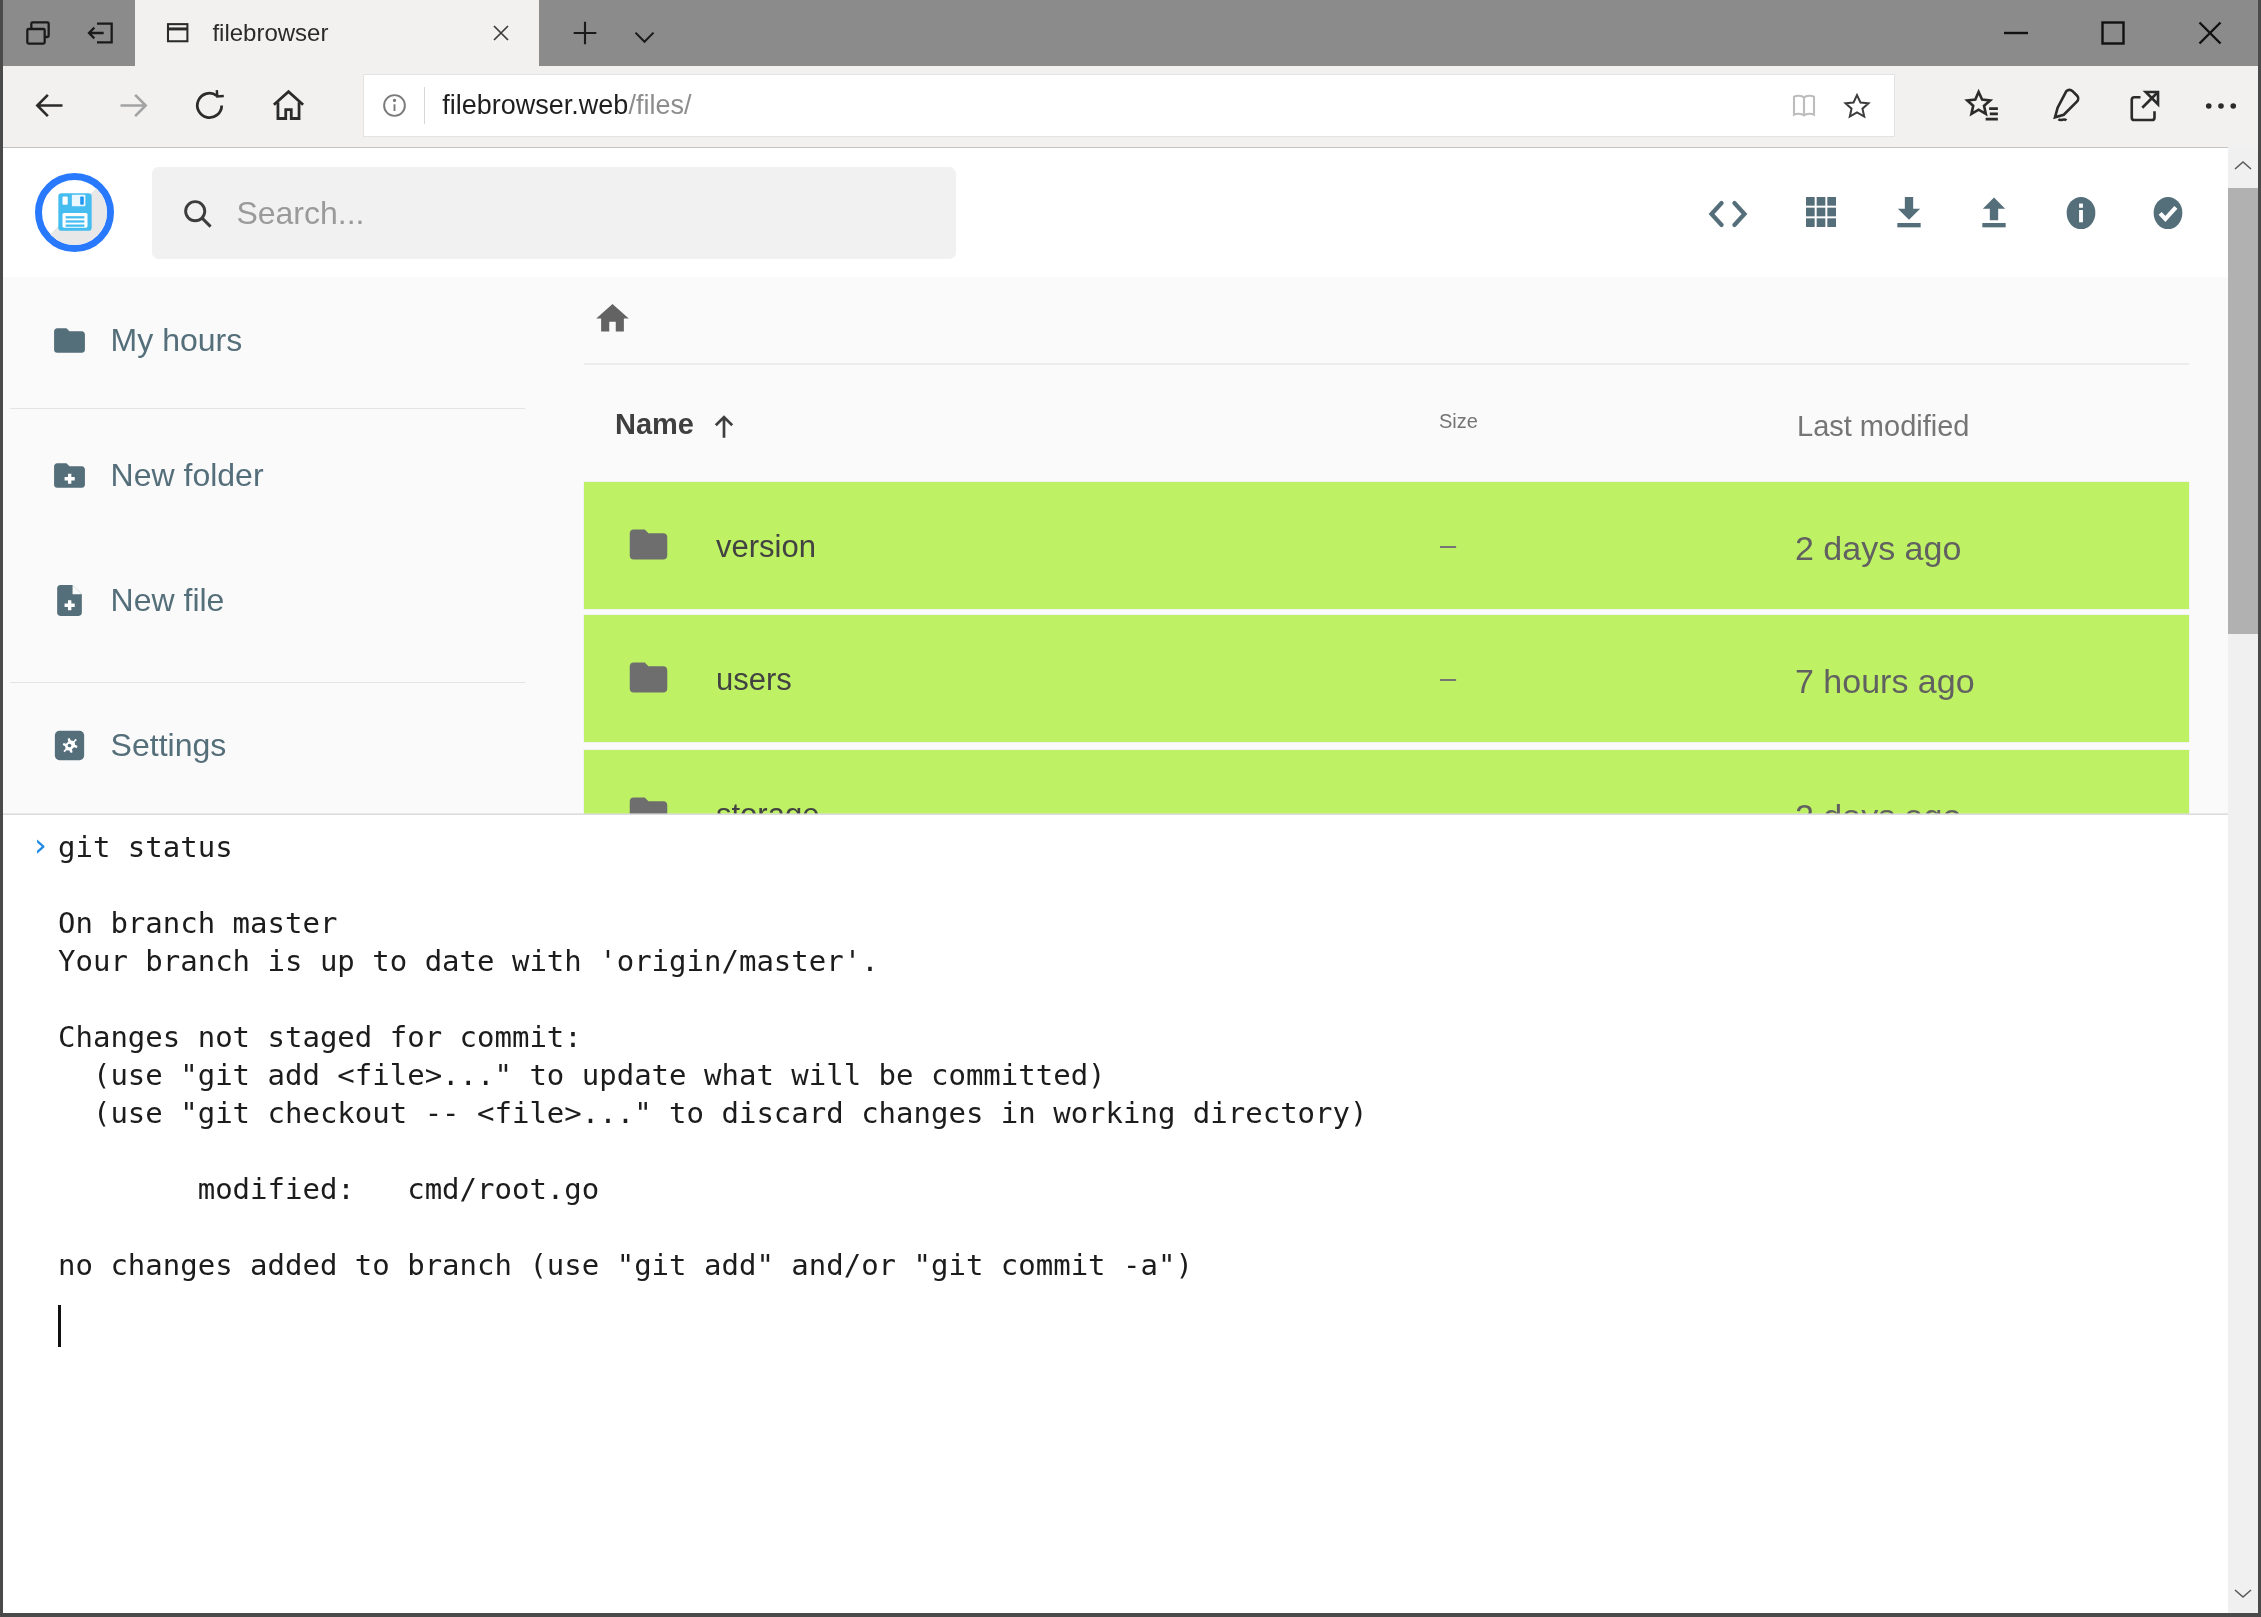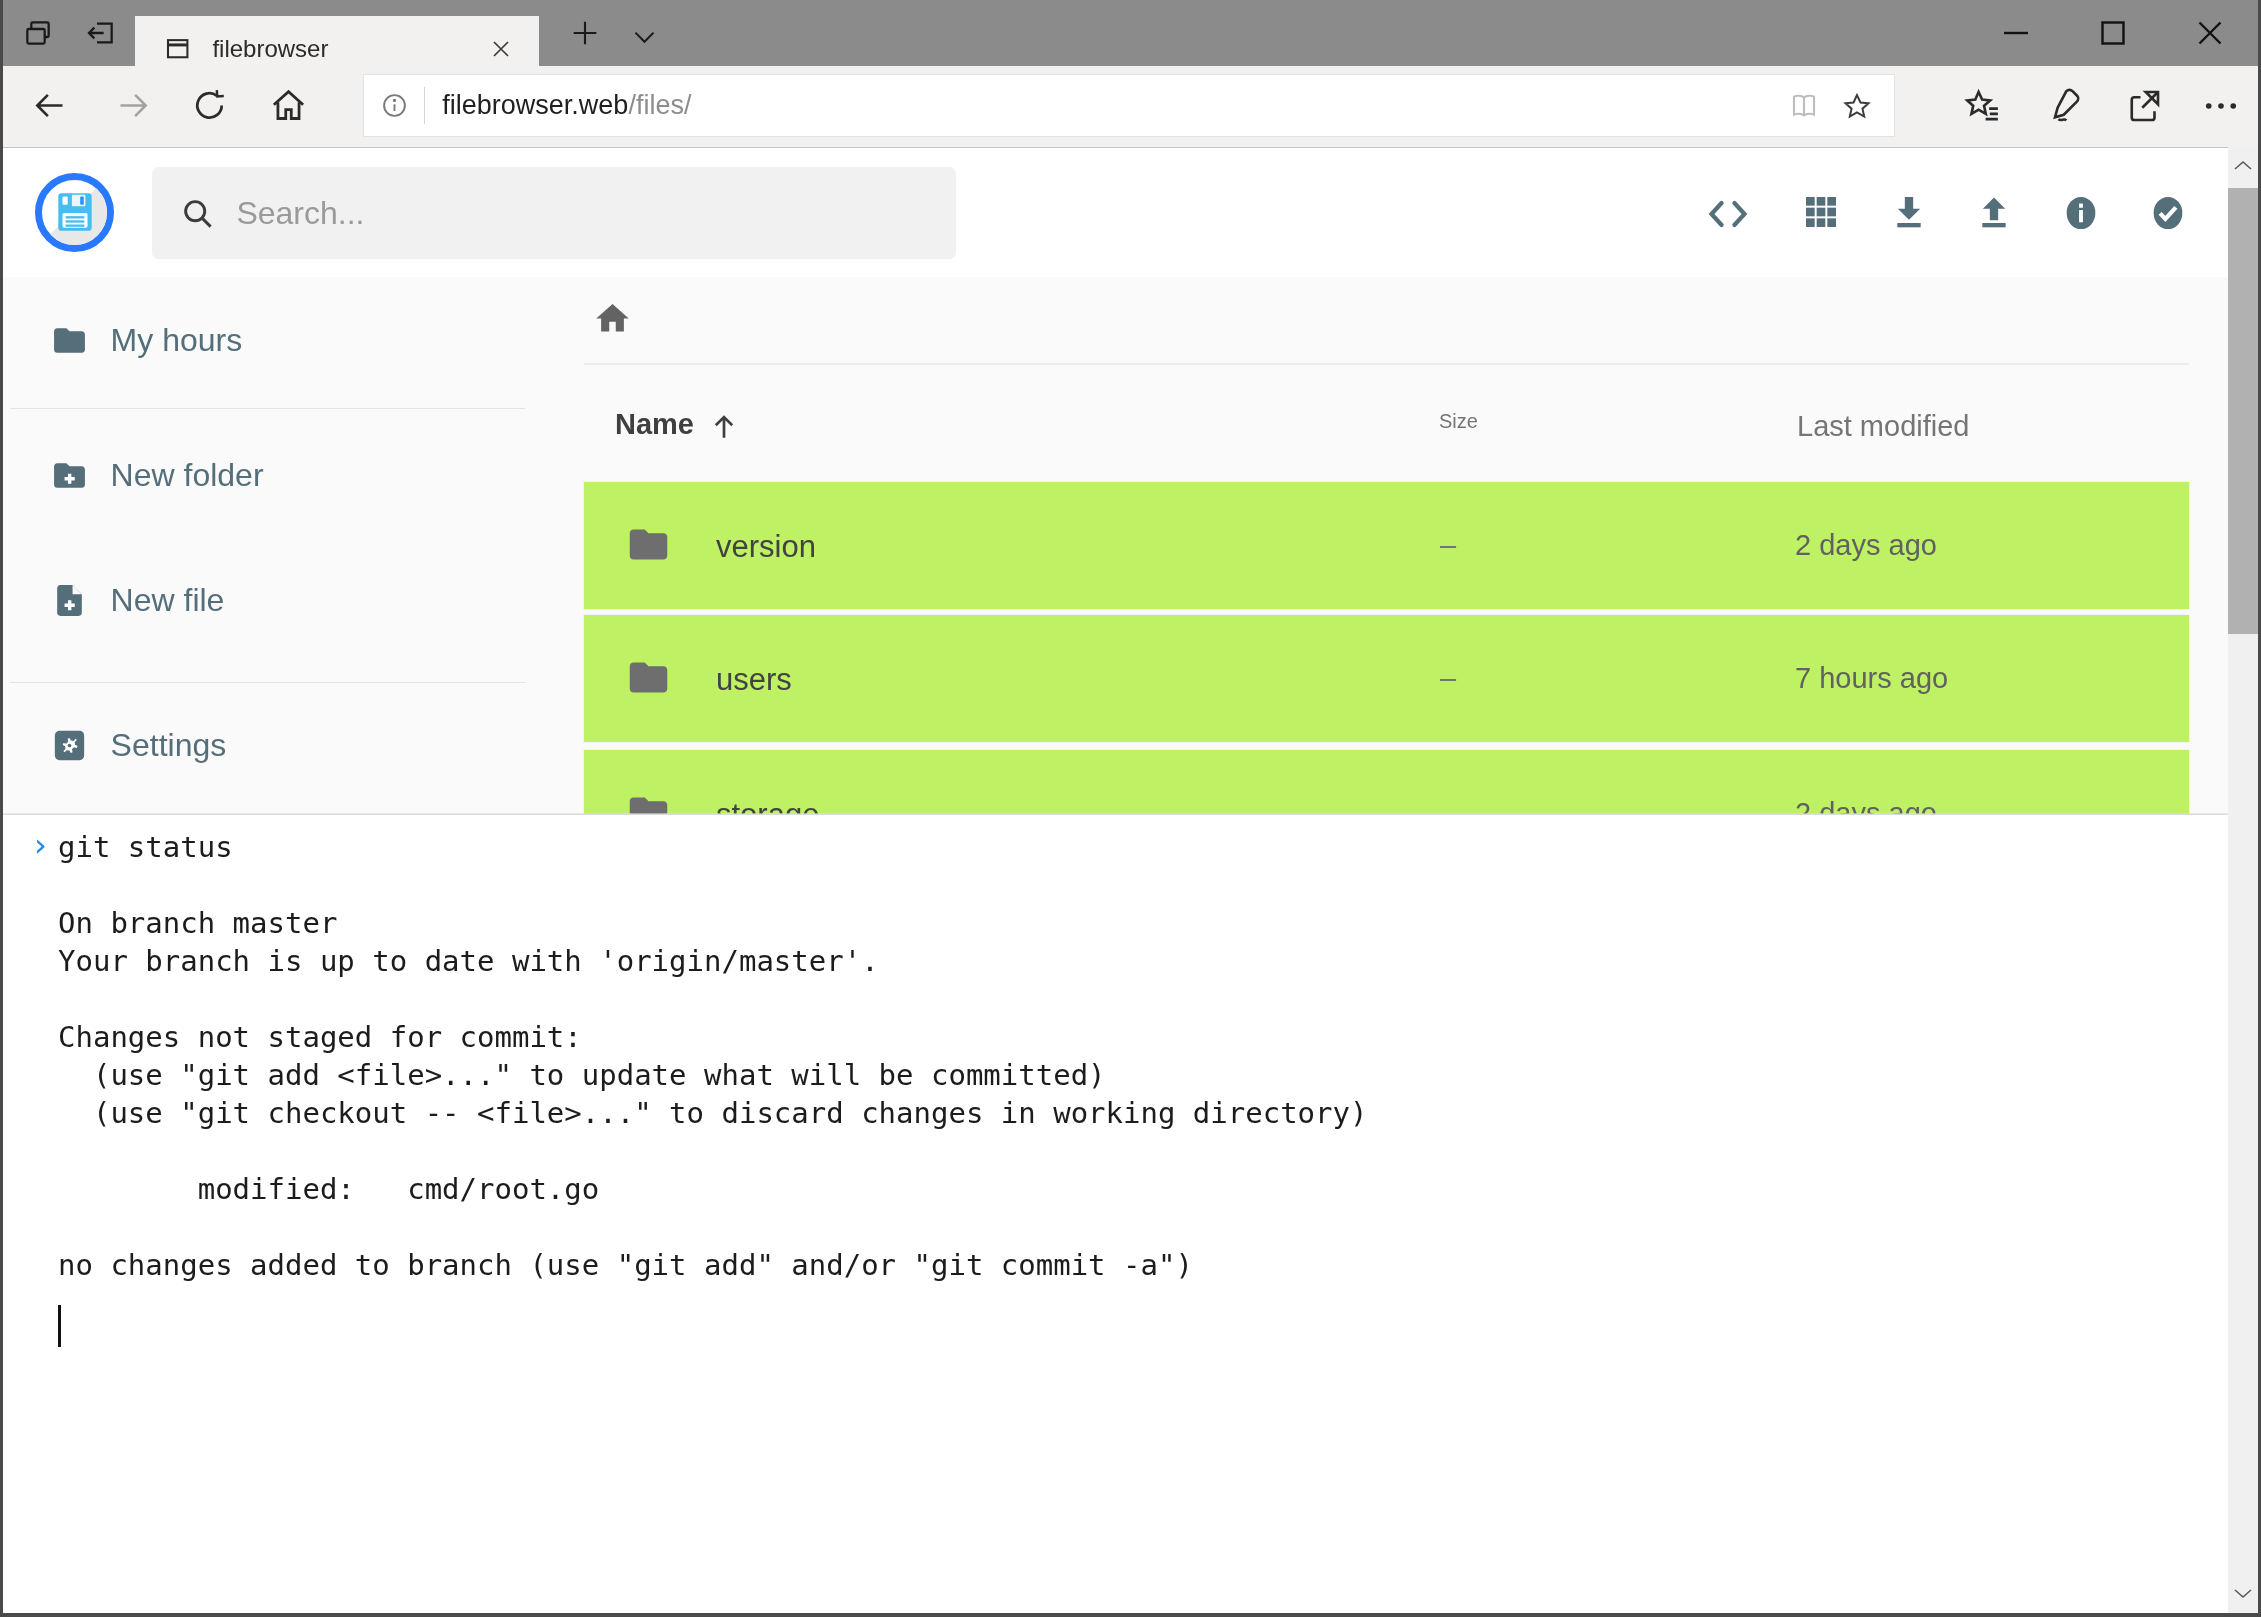--- a/index.html
+++ b/index.html
@@ -6,21 +6,21 @@
   *{box-sizing:border-box;}
   .window{
     position:relative;width:2261px;height:1617px;overflow:hidden;
     background:#fafafa;
     border-left:3.2px solid #4a4a4a;border-right:3.2px solid #4a4a4a;border-bottom:4.8px solid #4a4a4a;
     font-family:"Liberation Sans",sans-serif;
   }
   
   .titlebar{position:absolute;left:0;top:0;right:0;height:66px;background:#8b8b8b;}
   .tabbar-icon{position:absolute;top:17px;width:32px;height:32px;cursor:pointer;}
-  .tab{position:absolute;left:132px;top:0;width:404px;height:66px;background:#f2f1f0;display:flex;align-items:center;margin-top:16px;}
+  .tab{position:absolute;left:132px;top:0;width:404px;height:66px;background:#f2f1f0;display:flex;align-items:center;}
   .tab-favicon{margin-left:29px;width:27.4px;height:27.4px;flex:none;}
   .tab-title{margin-left:21px;font-size:24px;color:#2b2b2b;flex:1;white-space:nowrap;overflow:hidden;}
   .tab-close{width:24px;height:24px;margin-right:26px;flex:none;cursor:pointer;}
   .newtab-btn{position:absolute;left:565px;top:16px;width:34px;height:34px;cursor:pointer;}
   .tabdrop-btn{position:absolute;left:626px;top:21px;width:31px;height:31px;cursor:pointer;}
   .wincontrols{position:absolute;right:0;top:0;height:66px;display:flex;}
   .winbtn{width:97px;height:66px;display:flex;align-items:center;justify-content:center;cursor:pointer;}
   .toolbar{position:absolute;left:0;top:66px;right:0;height:82px;background:#f2f1f0;border-bottom:1.6px solid #c4c4c4;}
   .navbtn{position:absolute;top:86px;width:39px;height:39px;cursor:pointer;}
   .urlbox{position:absolute;left:360px;top:74px;width:1532px;height:63px;background:#fff;border:0.8px solid #e3e3e3;display:flex;align-items:center;}
@@ -51,21 +51,21 @@
   .main-div{position:absolute;left:581px;top:363px;width:1605px;height:1.6px;background:#ececec;}
   .thead{position:absolute;left:581px;top:408px;width:1605px;height:42px;}
   .th-name{position:absolute;left:31px;top:0;font-size:29px;font-weight:700;color:#3f3f3f;cursor:pointer;}
   .th-sort{position:absolute;left:123px;top:1.6px;width:34px;height:34px;cursor:pointer;}
   .th-size{position:absolute;left:855px;top:1.6px;font-size:20px;color:#757575;}
   .th-mod{position:absolute;left:1213px;top:1.6px;font-size:29px;color:#757575;}
   .frow{position:absolute;left:581px;width:1605px;height:127px;background:#bef264;box-shadow:0 0 0 0.8px rgba(0,0,0,0.04);cursor:pointer;}
   .frow svg{position:absolute;left:42px;top:40px;}
   .fname{position:absolute;left:132px;top:47px;font-size:31px;color:#424242;}
   .fsize{position:absolute;left:856px;top:47px;font-size:29px;color:#757575;}
-  .fdate{position:absolute;left:1211px;top:47px;font-size:29px;color:#616161;}
+  .fdate{position:absolute;left:1211px;top:47px;font-size:34px;color:#616161;}
   
   .terminal{position:absolute;left:0;top:815px;right:30px;bottom:0;background:#fff;box-shadow:0 -1.6px 0 #dcdcdc;
     font-family:"DejaVu Sans Mono",monospace;font-size:29px;line-height:38px;color:#1c1c1c;
     padding:13px 0 0 55px;overflow:hidden;}
   .tline{white-space:pre;min-height:38px;}
   .cmdline{position:relative;}
   .prompt{position:absolute;left:-27.4px;top:-1.6px;color:#1e88e5;font-size:32px;}
   .cursor{width:3.2px;height:42px;background:#111;margin-top:21px;}
   
   .scrollbar{position:absolute;right:0;top:146px;bottom:0;width:30px;background:#f0f0f0;}

